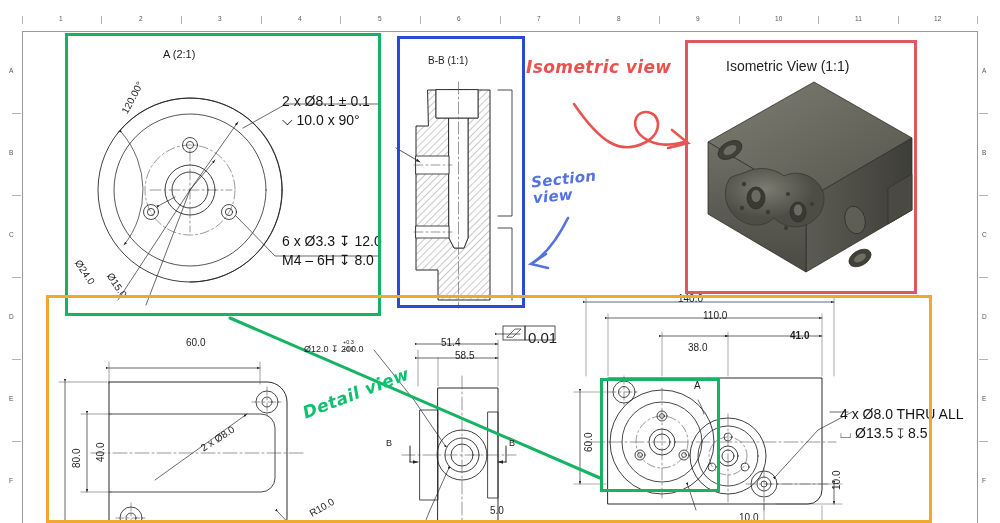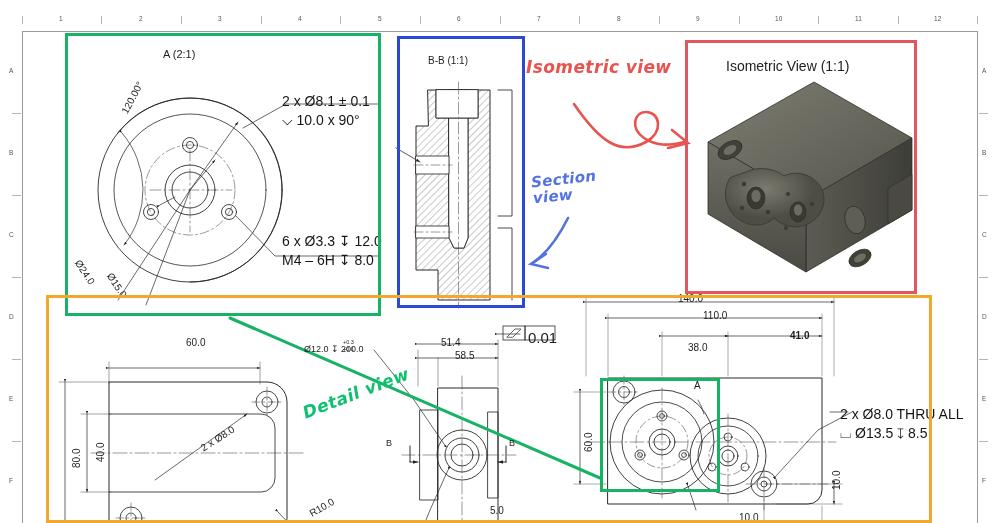--- a/index.html
+++ b/index.html
@@ -452,21 +452,21 @@
   <div class="dim" style="left:688px;top:330px;font-size:10px;margin-top:12px;">38.0</div>
   <div class="dim" style="left:790px;top:330px;font-size:10px;font-weight:bold;">41.0</div>
   <div class="rotwrap" style="left:578px;top:452px;transform:rotate(-90deg);transform-origin:0 0;">
     <span class="dim" style="position:static;font-size:10px;">60.0</span>
   </div>
   <div class="rotwrap" style="left:826px;top:490px;transform:rotate(-90deg);transform-origin:0 0;">
     <span class="dim" style="position:static;font-size:10px;">10.0</span>
   </div>
   <div class="dim" style="left:739px;top:512px;font-size:10px;">10.0</div>
   <div class="dim" style="left:694px;top:380px;font-size:10px;">A</div>
-  <div class="callout" style="left:840px;top:405px;">2 x Ø8.0 THRU ALL
+  <div class="callout" style="left:840px;top:405px;">4 x Ø8.0 THRU ALL
 ⌴ Ø13.5 ↧ 8.5</div>
 
   <div class="mbox green" style="left:65px;top:33px;width:316px;height:283px;"></div>
   <div class="mbox blue" style="left:397px;top:36px;width:128px;height:272px;"></div>
   <div class="mbox red" style="left:685px;top:40px;width:232px;height:254px;"></div>
   <div class="mbox orange" style="left:46px;top:295px;width:886px;height:228px;"></div>
   <div class="mbox green" style="left:600px;top:378px;width:120px;height:114px;"></div>
 
   <div class="hand red" style="left:526px;top:59px;">Isometric view</div>
   <div class="hand blue" style="left:532px;top:172px;transform:rotate(-6deg);">Section

